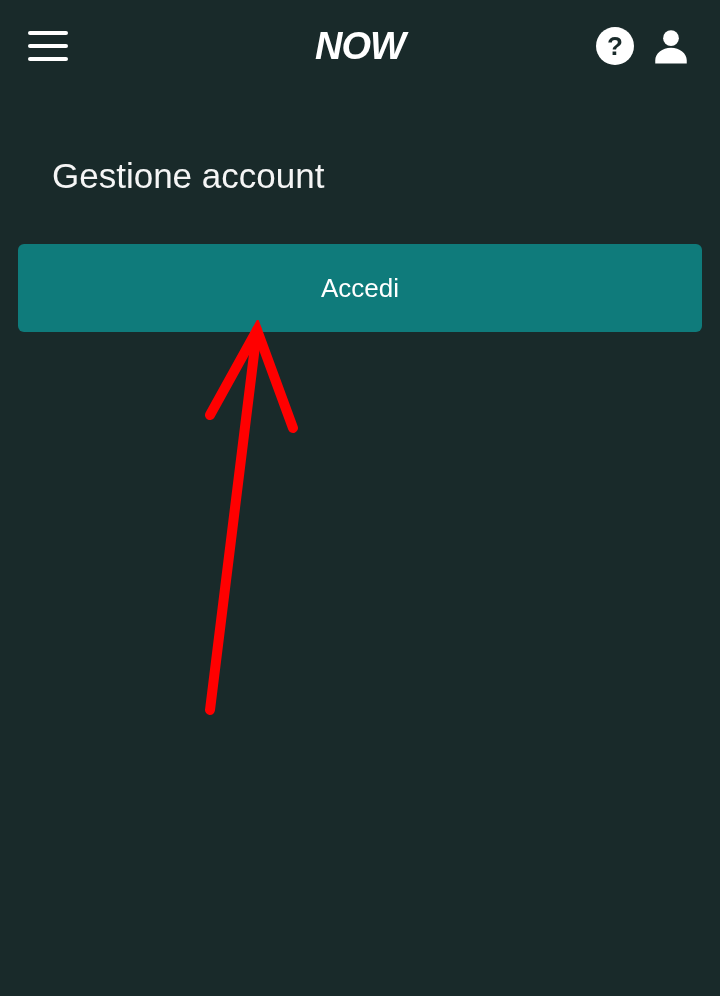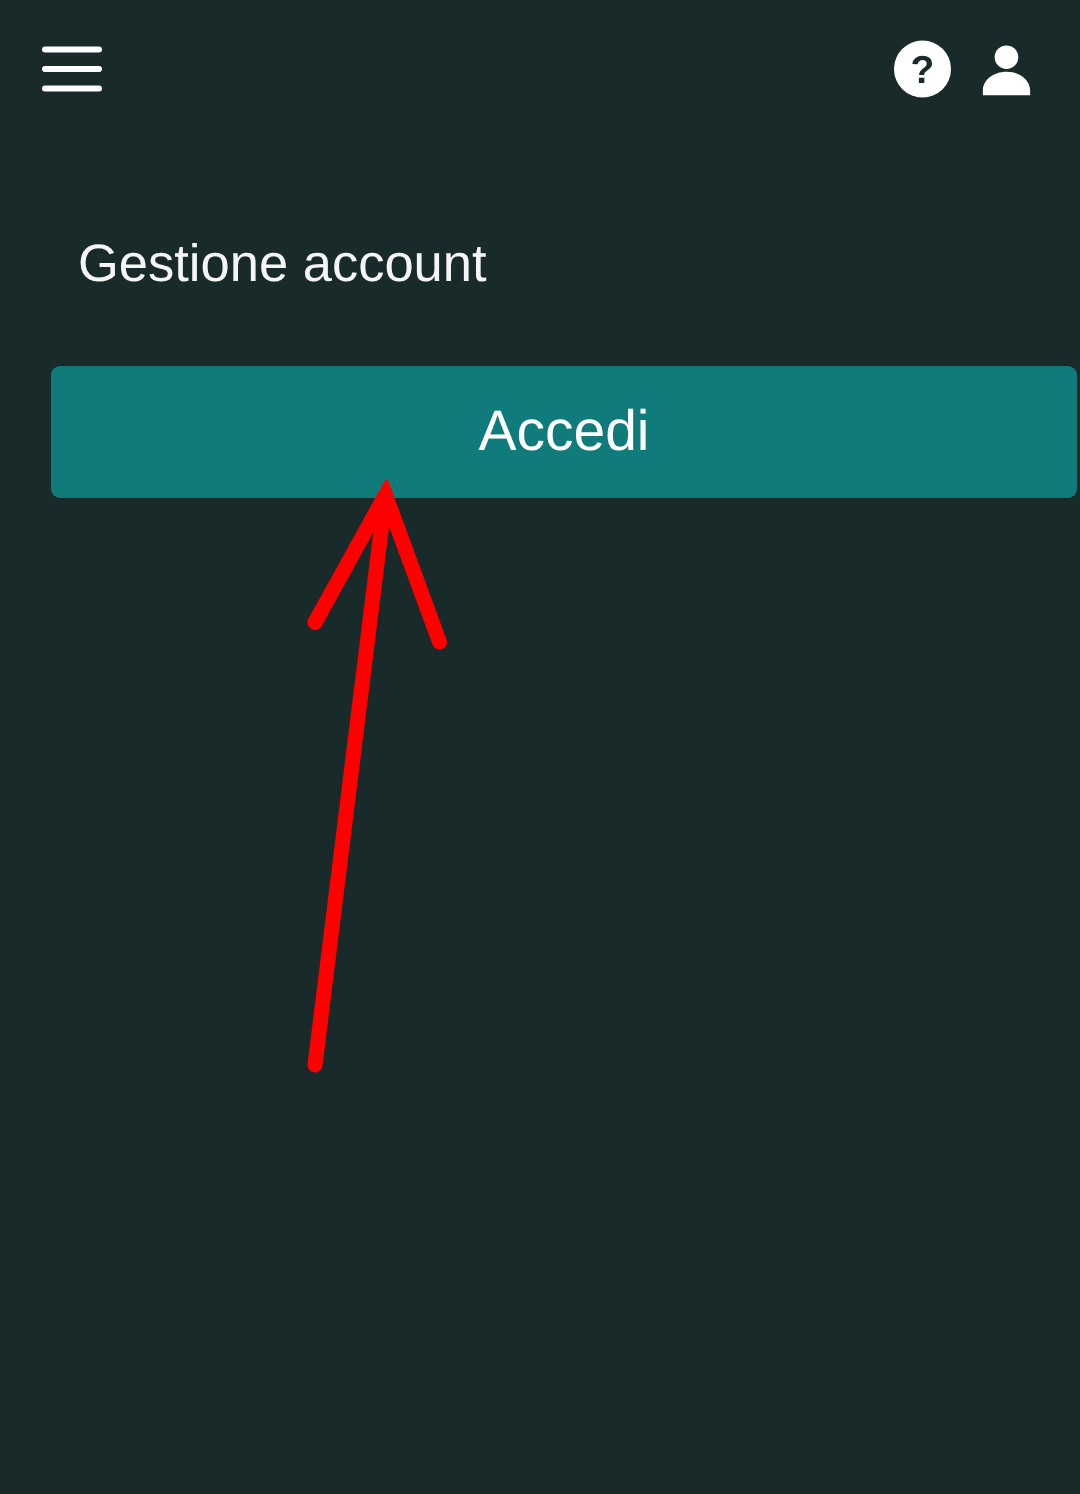--- a/index.html
+++ b/index.html
@@ -78,28 +78,28 @@
       width: 100%;
       height: 100%;
     }
     .page-title {
       font-size: 35px;
       font-weight: 400;
       color: #f5f5f5;
       padding: 64px 0 0 52px;
     }
     .login-button {
-      margin: 48px 18px 0 34px;
+      margin: 48px 18px 0 18px;
       background-color: #0f7b7b;
       color: #ffffff;
       border: none;
       border-radius: 6px;
       width: calc(100% - 36px);
       height: 88px;
-      font-size: 38px;
+      font-size: 26px;
       font-weight: 400;
       cursor: pointer;
       display: flex;
       align-items: center;
       justify-content: center;
     }
     .annotation-arrow {
       position: absolute;
       left: 195px;
       top: 320px;
@@ -108,20 +108,21 @@
   </style>
 </head>
 <body>
 
 <div class="header">
   <div class="menu-icon">
     <span></span>
     <span></span>
     <span></span>
   </div>
+  <div class="logo">NOW</div>
   <div class="header-right">
     <div class="help-icon">?</div>
     <div class="user-icon">
       <svg viewBox="0 0 24 24" fill="#ffffff">
         <circle cx="12" cy="7.5" r="4.5"></circle>
         <path d="M12 13c-5 0-9 3.2-9 7.2V22h18v-1.8c0-4-4-7.2-9-7.2z"></path>
       </svg>
     </div>
   </div>
 </div>

